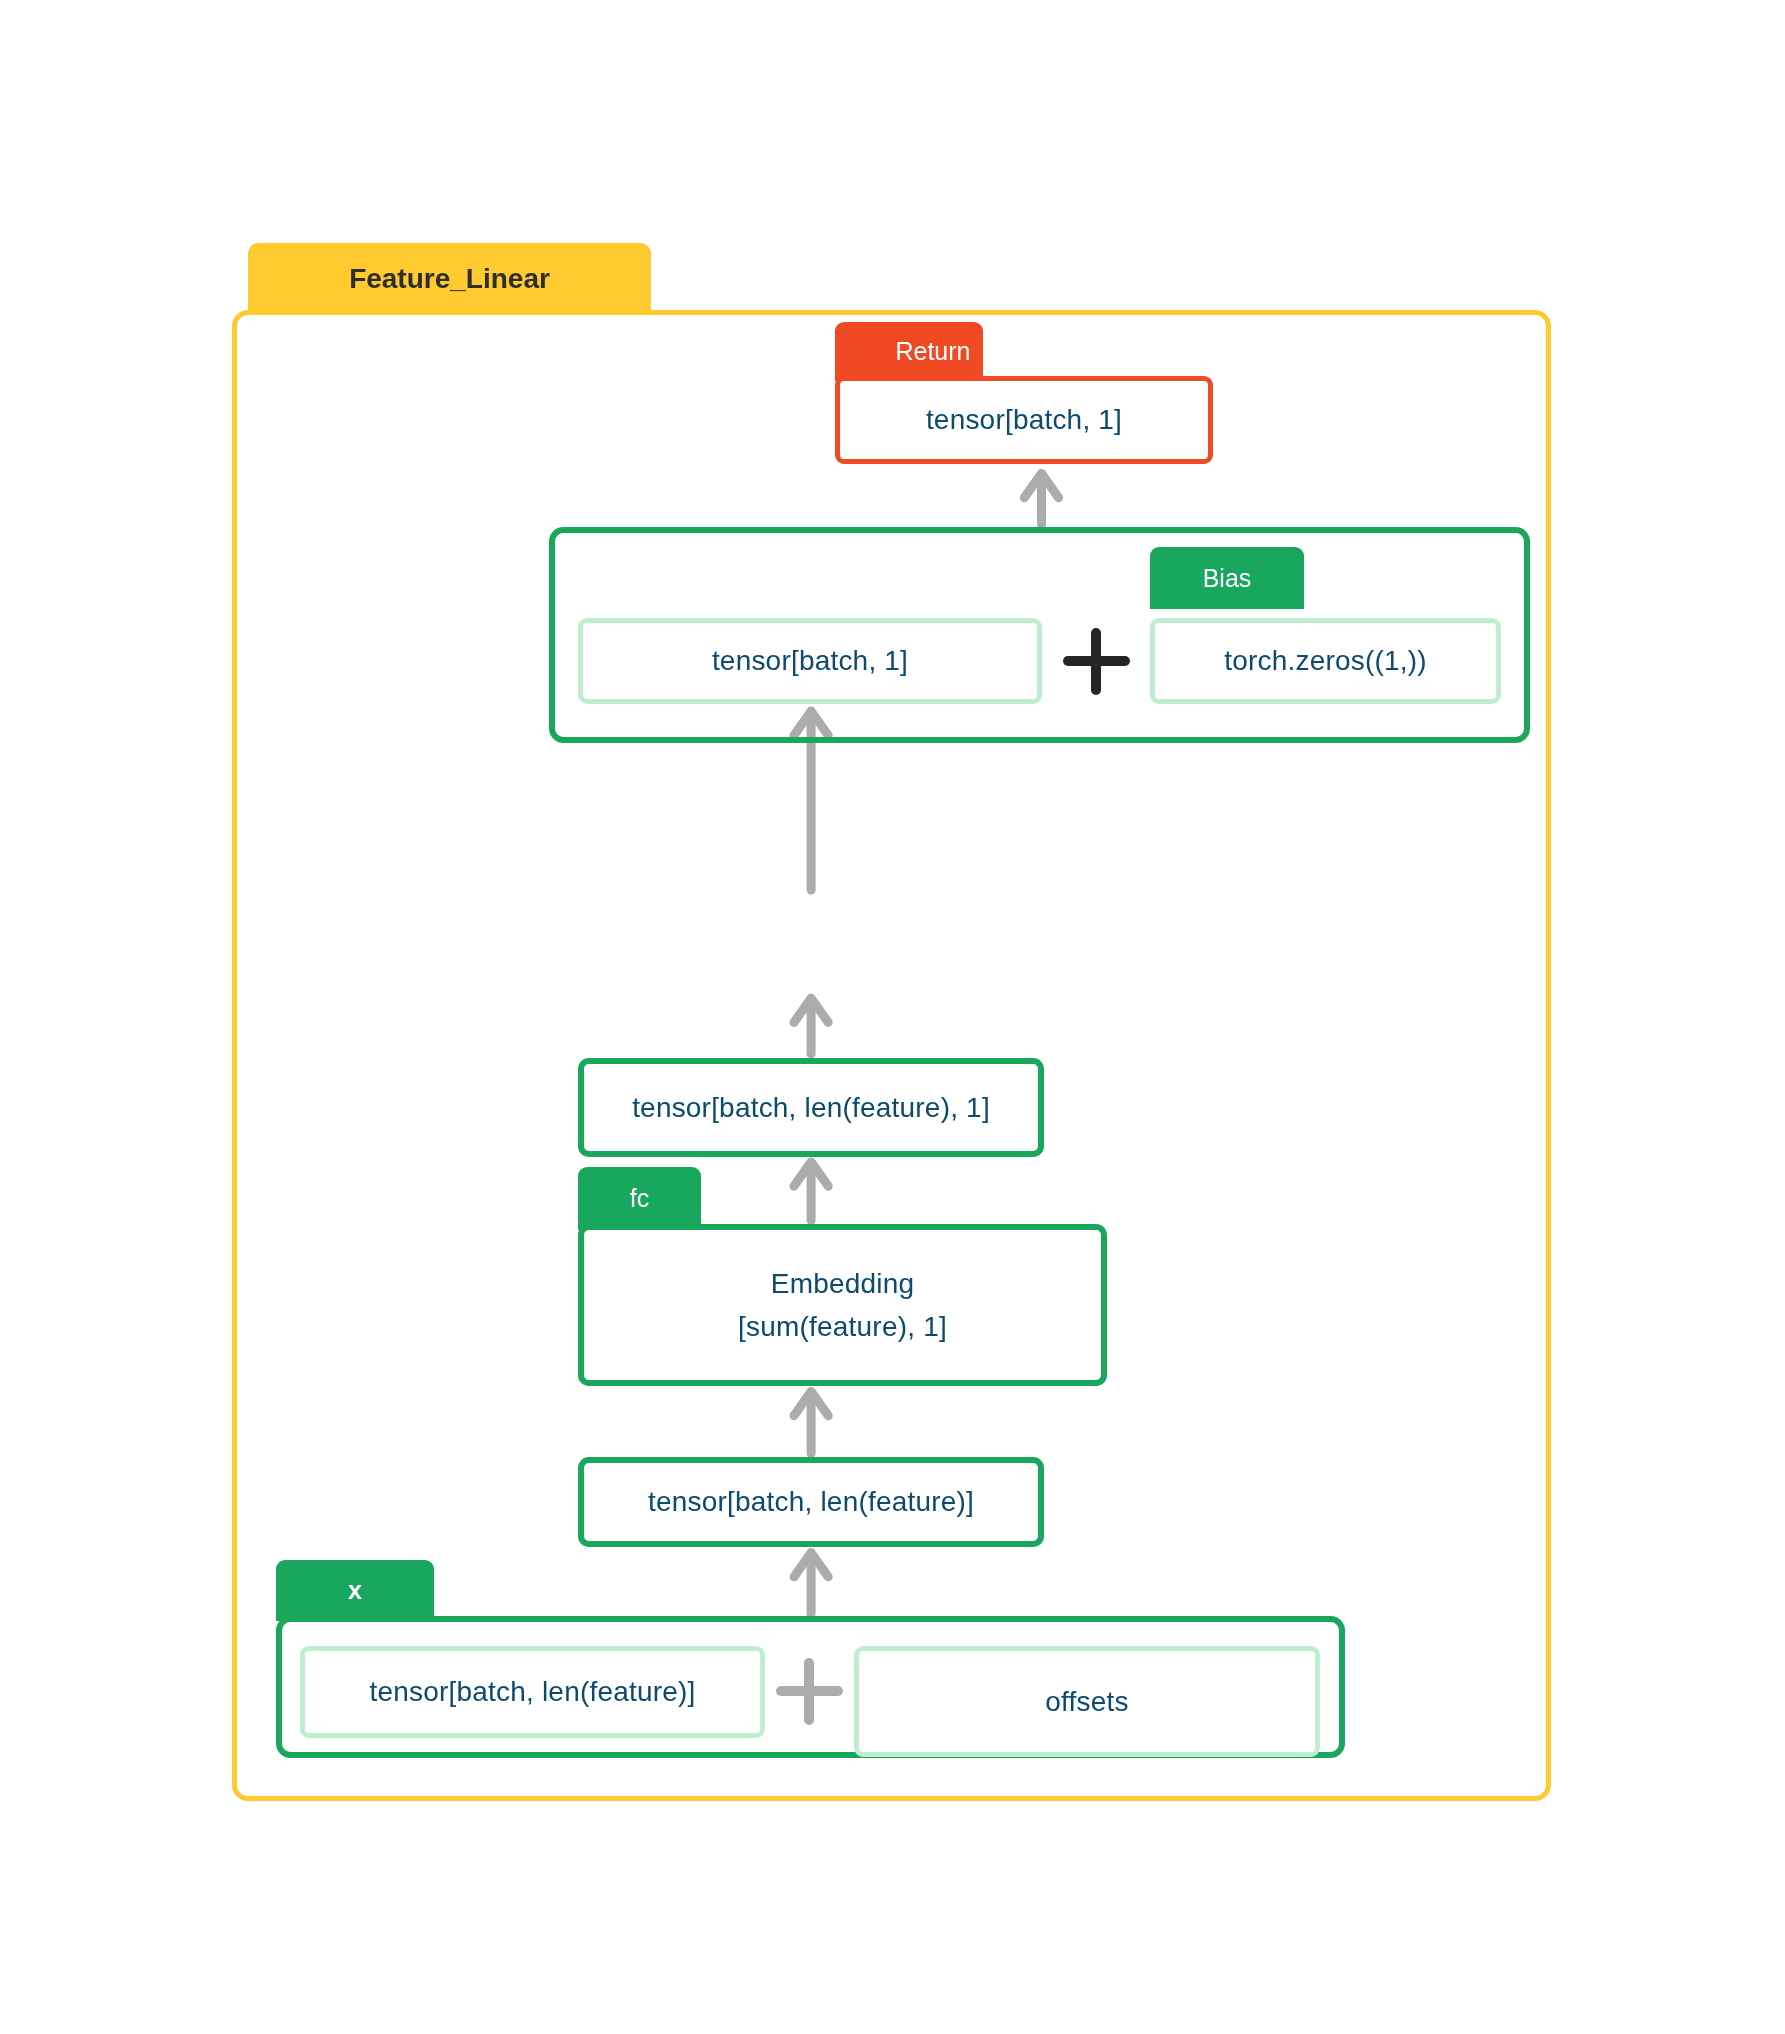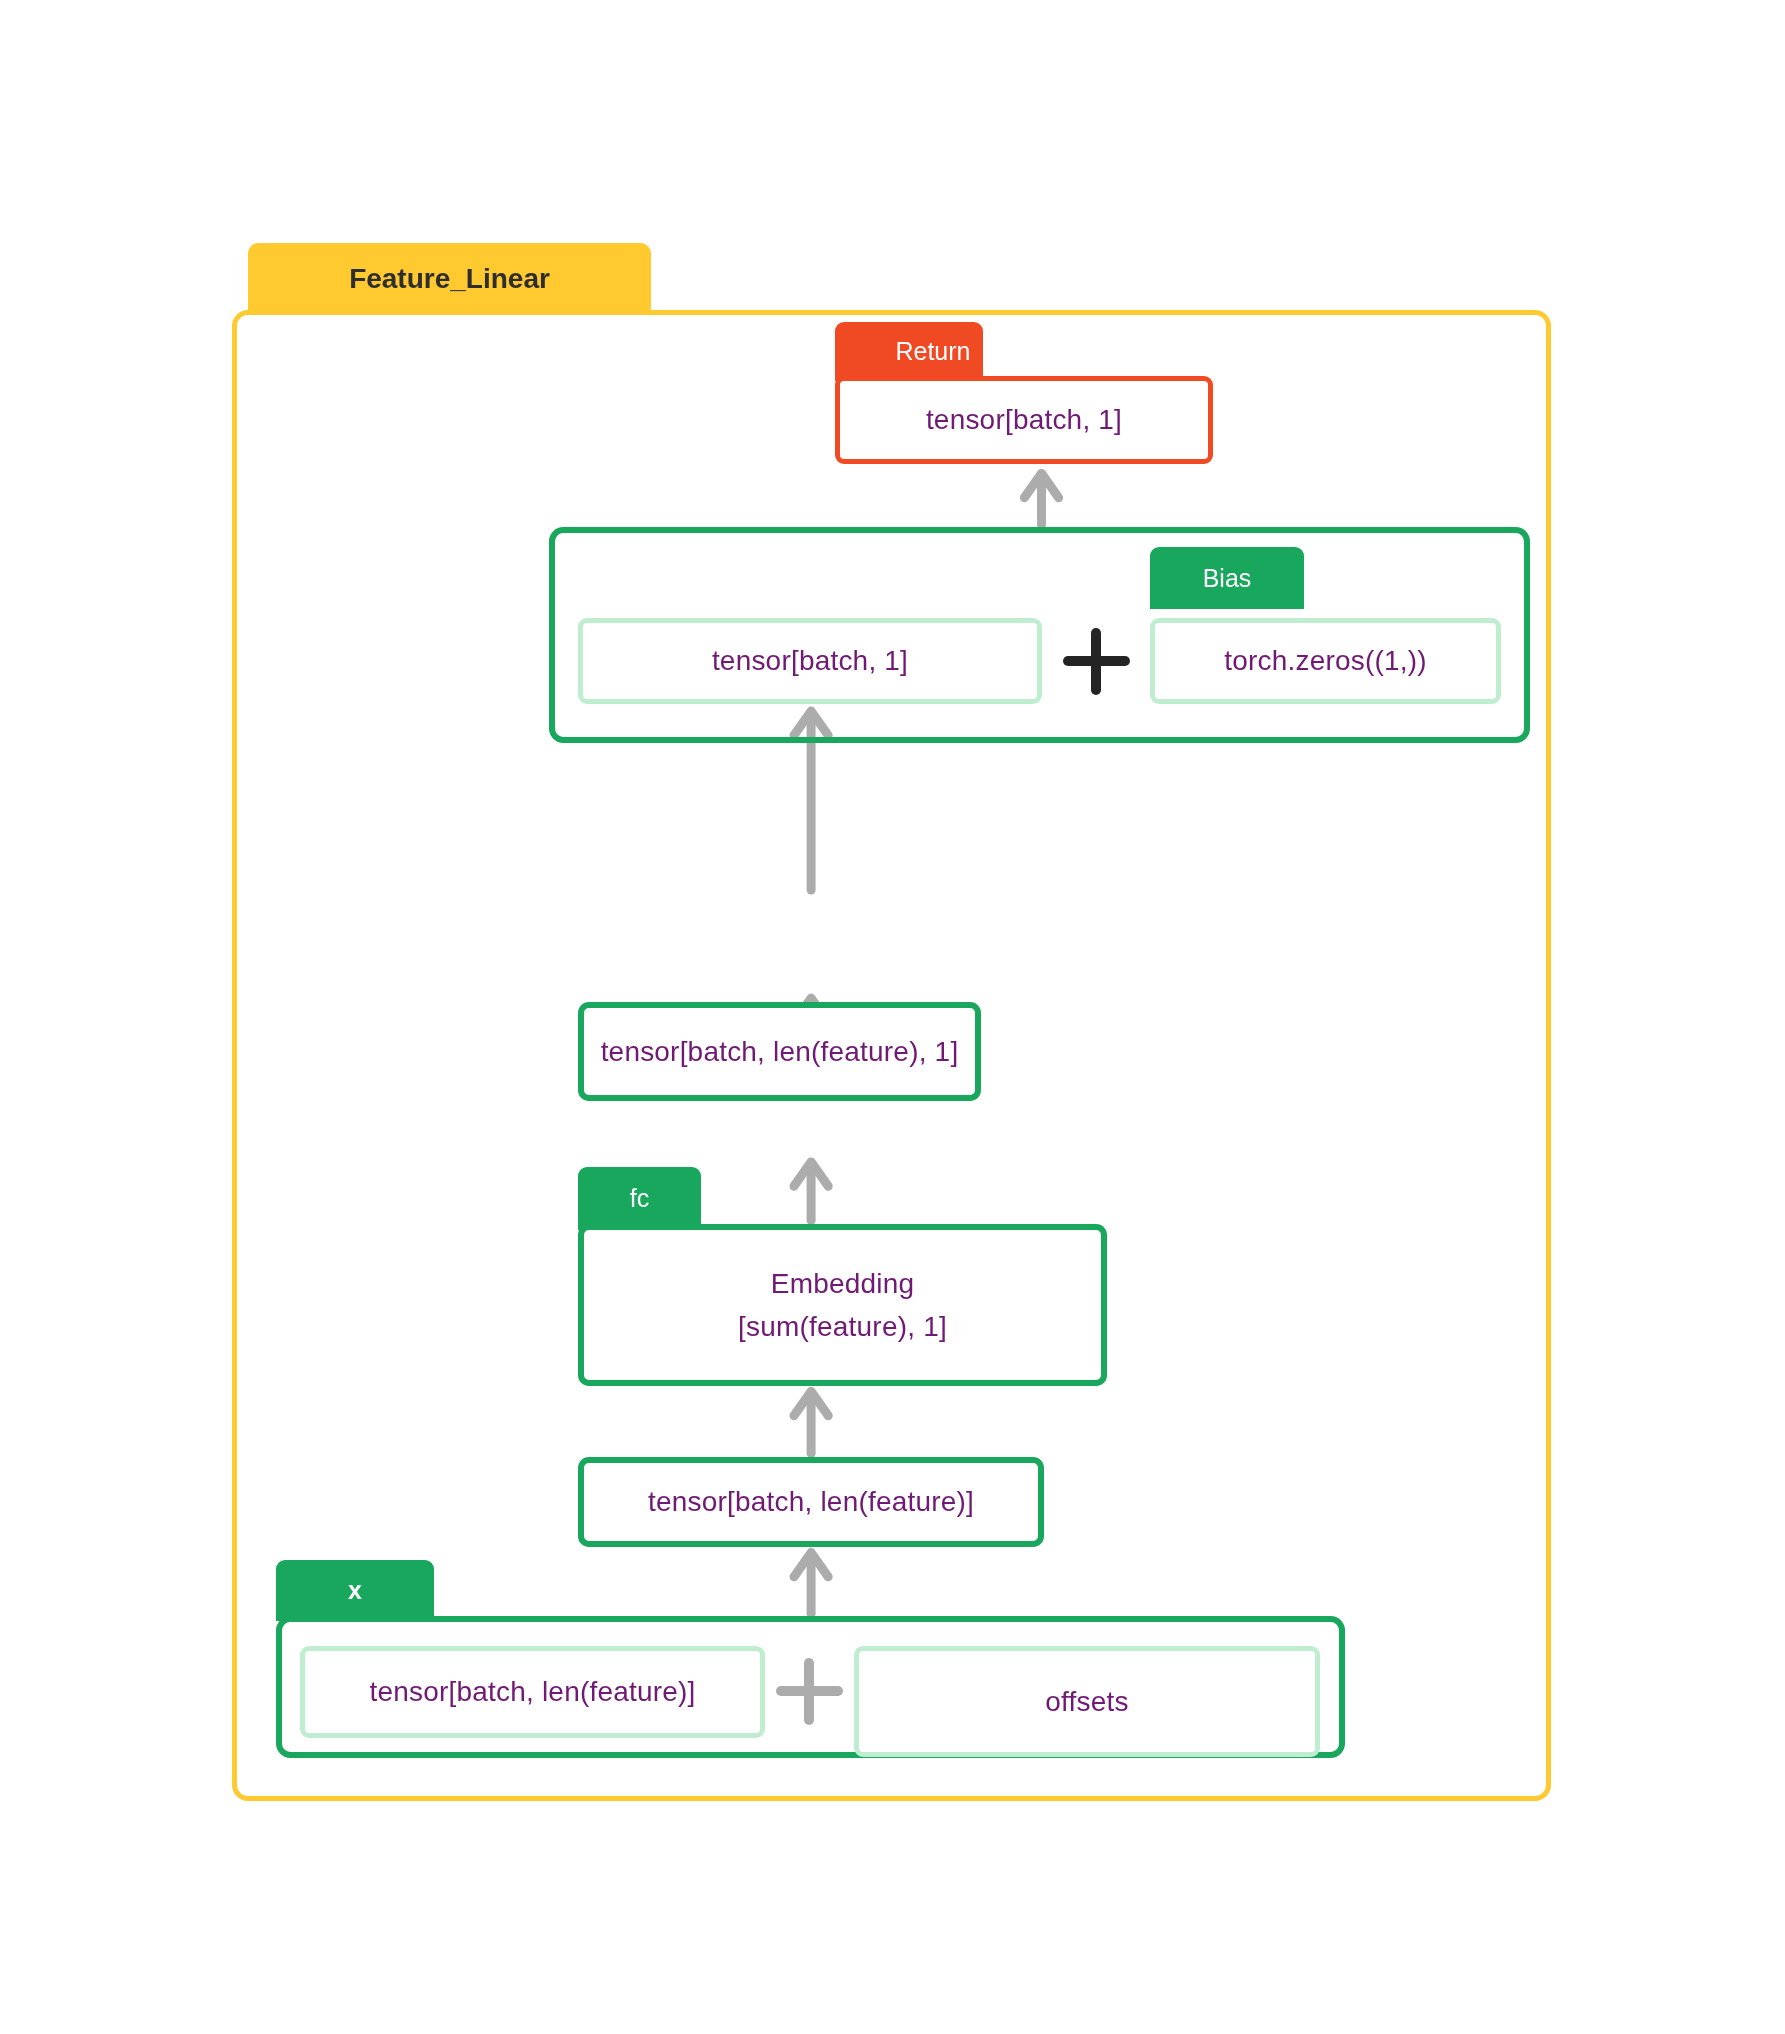--- a/index.html
+++ b/index.html
@@ -11,21 +11,21 @@
     overflow:hidden;
   }
   .abs{position:absolute;box-sizing:border-box;}
   .layer-arrows{position:absolute;left:0;top:0;z-index:1;}
   .layer-nodes{position:absolute;left:0;top:0;width:100%;height:100%;z-index:2;}
 
   .box{
     position:absolute;box-sizing:border-box;
     background:#ffffff;
     display:flex;align-items:center;justify-content:center;
-    color:#701a75;font-size:28px;letter-spacing:0.2px;
+    color:#0c4a6e;font-size:28px;letter-spacing:0.2px;
     text-align:center;
   }
   .tab{
     position:absolute;box-sizing:border-box;
     display:flex;align-items:center;justify-content:center;
     color:#ffffff;font-size:25px;font-weight:500;
     border-radius:9px 9px 0 0;
     z-index:3;
   }
   .green-border-thick{border:6.3px solid #18A75C;border-radius:10.8px;}
@@ -113,21 +113,21 @@
       <div class="bar-v"></div>
     </div>
     <div class="tab tab-green" style="left:1150px;top:547px;width:154px;height:62px;">
       <span>Bias</span>
     </div>
     <div class="box light-box" style="left:1150px;top:618px;width:351px;height:86px;">
       <span>torch.zeros((1,))</span>
     </div>
 
 
-    <div class="box green-border-thick" style="left:578px;top:1002px;width:403px;height:99px;">
+    <div class="box green-border-thick" style="left:578px;top:1058px;width:466px;height:99px;">
       <span>tensor[batch, len(feature), 1]</span>
     </div>
 
     <div class="tab tab-green" style="left:578px;top:1167px;width:123px;height:63px;">
       <span>fc</span>
     </div>
     <div class="box green-border-thick two-line" style="left:578px;top:1224px;width:529px;height:162px;">
       <span>Embedding</span>
       <span>[sum(feature), 1]</span>
     </div>

